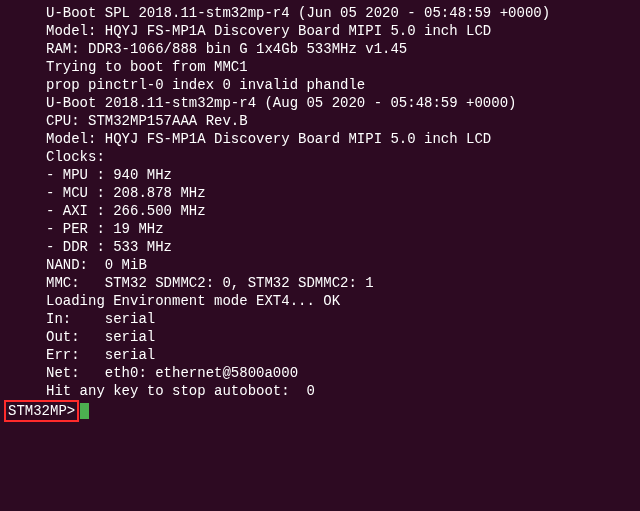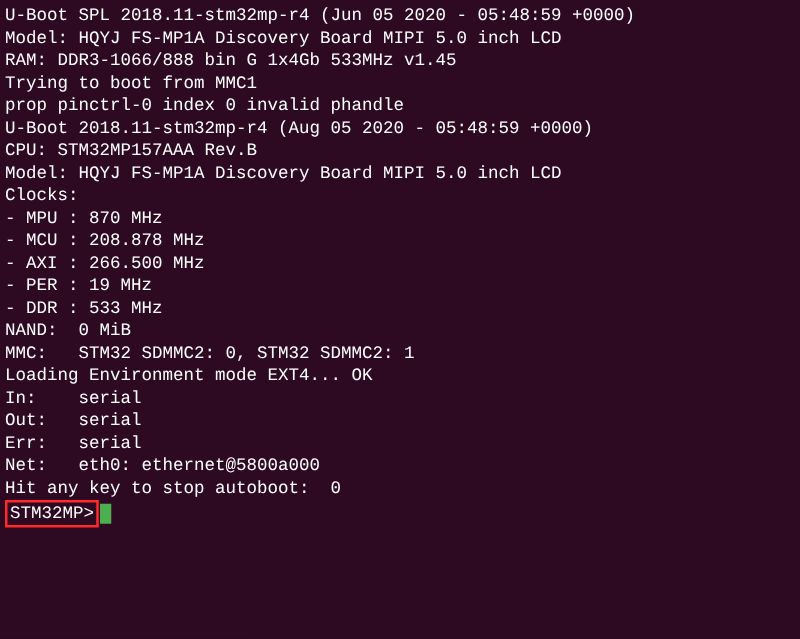--- a/index.html
+++ b/index.html
@@ -5,21 +5,21 @@
     * { margin: 0; padding: 0; box-sizing: border-box; }
     html, body { width: 640px; height: 511px; overflow: hidden; }
     body {
       background: #2d0a22;
       font-family: "Courier New", monospace;
       font-size: 14px;
       line-height: 18px;
       color: #ffffff;
       padding: 4px 4px;
     }
-    .line { white-space: pre; }
+    .line { white-space: pre; margin-left: 42px; }
     .prompt-wrap {
       display: inline-flex;
       align-items: center;
       justify-content: flex-end;
     }
     .prompt-box {
       border: 2px solid #ff2b2b;
       padding: 0 2px;
       display: inline-block;
       line-height: 18px;
@@ -42,21 +42,21 @@
   <div class="line">RAM: DDR3-1066/888 bin G 1x4Gb 533MHz v1.45</div>
   <div class="line">Trying to boot from MMC1</div>
   <div class="line">prop pinctrl-0 index 0 invalid phandle</div>
   <div class="line"></div>
   <div class="line"></div>
   <div class="line">U-Boot 2018.11-stm32mp-r4 (Aug 05 2020 - 05:48:59 +0000)</div>
   <div class="line"></div>
   <div class="line">CPU: STM32MP157AAA Rev.B</div>
   <div class="line">Model: HQYJ FS-MP1A Discovery Board MIPI 5.0 inch LCD</div>
   <div class="line">Clocks:</div>
-  <div class="line">- MPU : 870 MHz</div>
+  <div class="line">- MPU : 940 MHz</div>
   <div class="line">- MCU : 208.878 MHz</div>
   <div class="line">- AXI : 266.500 MHz</div>
   <div class="line">- PER : 19 MHz</div>
   <div class="line">- DDR : 533 MHz</div>
   <div class="line">NAND:  0 MiB</div>
   <div class="line">MMC:   STM32 SDMMC2: 0, STM32 SDMMC2: 1</div>
   <div class="line">Loading Environment mode EXT4... OK</div>
   <div class="line">In:    serial</div>
   <div class="line">Out:   serial</div>
   <div class="line">Err:   serial</div>

